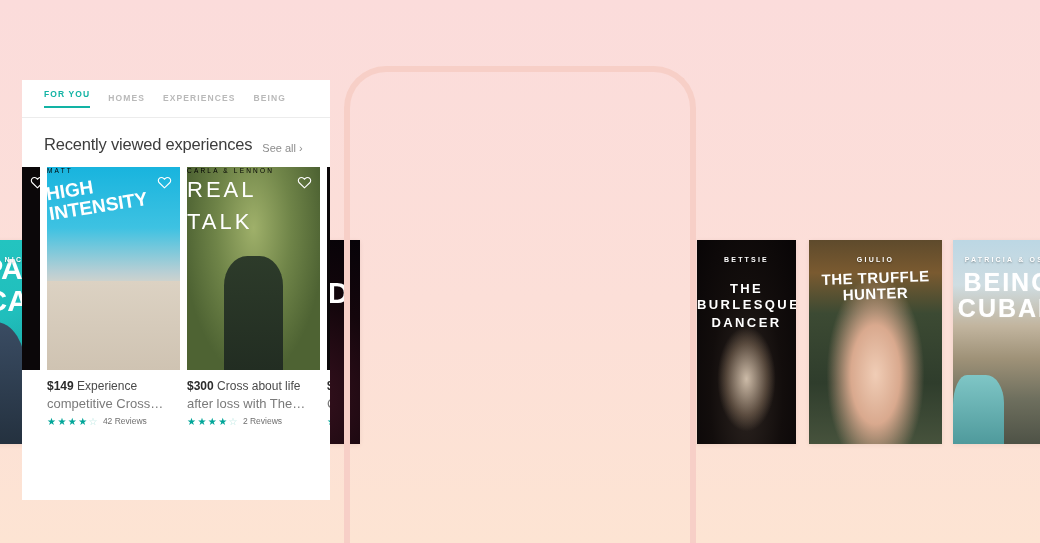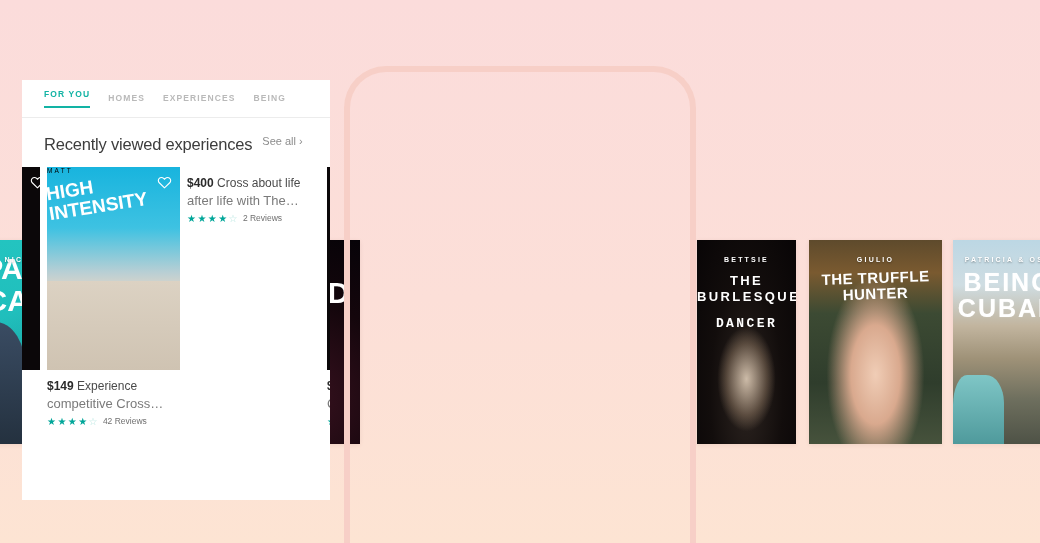--- a/index.html
+++ b/index.html
@@ -112,21 +112,21 @@
 
   .art-burlesque {
     background: radial-gradient(ellipse at 50% 76%, #2c2420 0%, #120d0c 52%, #080506 100%);
   }
   .art-burlesque::after {
     content:"";
     position:absolute; left:20%; bottom:6%; width:60%; height:52%;
     background: radial-gradient(ellipse at 50% 50%, rgba(233,214,192,.85) 0%, rgba(190,160,130,.35) 48%, transparent 70%);
     border-radius: 50%;
   }
-  .ttl-burlesque { color:#f3ece4; font-size: 13px; letter-spacing: 2.4px; line-height: 1.25; font-weight: 400; }
+  .ttl-burlesque { color:#f3ece4; font-size: 13px; letter-spacing: 2.4px; line-height: 1.25; font-weight: 400; margin-top: 8px; }
   .host-burlesque { top: 14px; font-size: 6.5px; letter-spacing: 2.6px; }
 
   .art-truffle {
     background:
       radial-gradient(ellipse at 50% 66%, #f0cdb6 0%, #d9a98e 26%, transparent 52%),
       linear-gradient(180deg, #5e4a2c 0%, #7a5a30 16%, #3c4a33 36%, #2f3d2c 70%, #46523c 100%);
   }
   .ttl-truffle { color: #ffffff; font-size: 15px; letter-spacing: 0.5px; line-height: 1.15; transform: rotate(-2deg); }
   .host-truffle { top: 16px; }
 
@@ -191,21 +191,21 @@
   }
   .tab.active {
     color: #12b3a4;
     border-bottom: 2.5px solid #12b3a4;
     padding-bottom: 7px;
   }
 
   
   .sechead {
     display: flex;
-    align-items: flex-start;
+    align-items: flex-end;
     padding: 17px 22px 13px 22px;
     background: #fff;
   }
   .sectitle {
     font-size: 16.5px;
     color: #3d3d3d;
     font-weight: 400;
     letter-spacing: -0.2px;
     white-space: nowrap;
   }
@@ -316,21 +316,21 @@
       <div class="art art-word"></div>
       <div class="host host-word">GIMEL</div>
       <div class="ttl ttl-word" style="top:38px;">WORD</div>
     </div>
 
     <div class="poster" style="left:697px; width:99px;">
       <div class="art art-burlesque"></div>
       <div class="host host-burlesque">BETTSIE</div>
       <div class="ttl ttl-burlesque" style="top:34px;">THE</div>
       <div class="ttl ttl-burlesque" style="top:50px;">BURLESQUE</div>
-      <div class="ttl ttl-burlesque" style="top:77px;font-family:Liberation Mono, monospace;">DANCER</div>
+      <div class="ttl ttl-burlesque" style="top:68px;">DANCER</div>
     </div>
 
     <div class="poster" style="left:809px; width:133px;">
       <div class="art art-truffle"></div>
       <div class="host host-truffle">GIULIO</div>
       <div class="ttl ttl-truffle" style="top:30px;">THE TRUFFLE</div>
       <div class="ttl ttl-truffle" style="top:46px;">HUNTER</div>
     </div>
 
     <div class="poster" style="left:953px; width:110px;">
@@ -392,26 +392,35 @@
             <span class="st">★</span>
             <span class="st">★</span>
             <span class="st">★</span>
             <span class="st off">☆</span>
             <span class="rv">42 Reviews</span>
           </div>
         </div>
       </div>
 
       <div class="pcard">
+        <div class="pimg art-rt">
+          <div class="host">CARLA &amp; LENNON</div>
+          <div class="ttl ttl-rt">REAL TALK</div>
+          <div class="heart">
+            <svg width="15" height="15" viewBox="0 0 24 24" fill="none" stroke="#ffffff" stroke-width="1.8">
+              <path d="M12 20.5 3.6 12.4a4.9 4.9 0 0 1 0-7 4.9 4.9 0 0 1 7 0l1.4 1.4 1.4-1.4a4.9 4.9 0 0 1 7 0 4.9 4.9 0 0 1 0 7Z"></path>
+            </svg>
+          </div>
+        </div>
         <div class="pmeta">
           <div class="pline1">
-            <b>$400</b>
+            <b>$300</b>
             <span>Cross about life</span>
           </div>
-          <div class="pline2">after life with The…</div>
+          <div class="pline2">after loss with The…</div>
           <div class="prate">
             <span class="st">★</span>
             <span class="st">★</span>
             <span class="st">★</span>
             <span class="st">★</span>
             <span class="st off">☆</span>
             <span class="rv">2 Reviews</span>
           </div>
         </div>
       </div>

